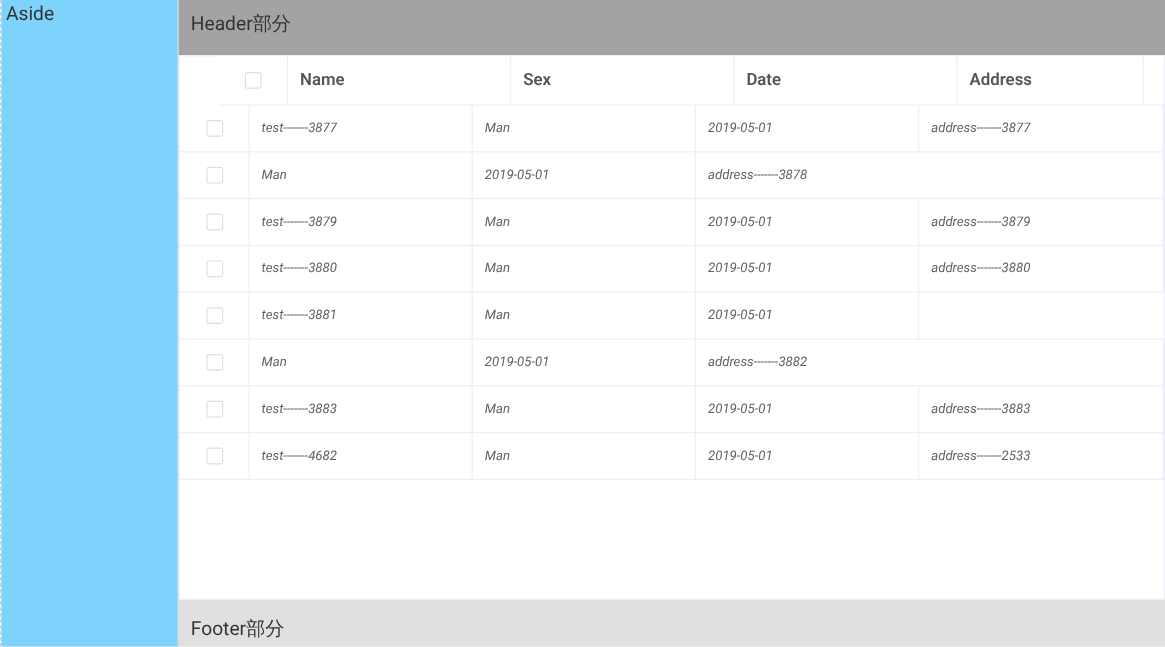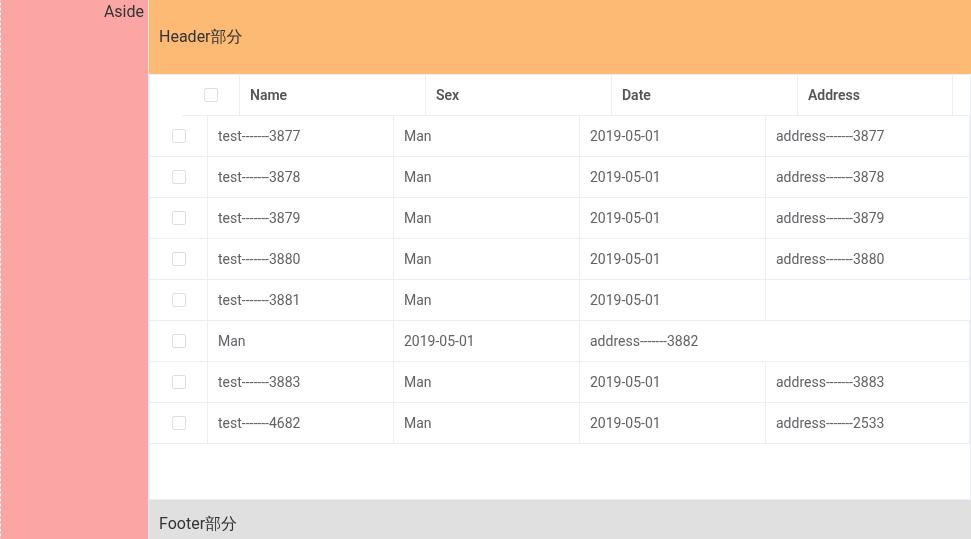--- a/index.html
+++ b/index.html
@@ -10,40 +10,39 @@
     background: #fff;
     width: 971px;
     height: 539px;
     overflow: hidden;
     display: flex;
     border-left: 1px dashed #ccc;
   }
   .aside {
     width: 148px;
     flex-shrink: 0;
-    background: #fca5a5;
+    background: #7dd3fc;
     border-right: 1px solid #e4e4e4;
-    text-align: right;
   }
   .aside-title {
     font-size: 16px;
     color: #333;
     padding: 2px 4px;
   }
   .main {
     flex: 1;
     display: flex;
     flex-direction: column;
     min-width: 0;
   }
   .header {
-    height: 74px;
-    background: #fdba74;
-    display: flex;
-    align-items: center;
+    height: 46px;
+    background: #a3a3a3;
+    display: flex;
+    align-items: flex-start;
     padding: 10px 10px;
   }
   .header-title {
     font-size: 16px;
     color: #333;
   }
   .footer {
     height: 39px;
     background: #e0e0e0;
     display: flex;
@@ -91,21 +90,21 @@
   .col-date  { width: 186px; flex-shrink: 0; }
   .col-addr  { flex: 1; }
   .tbody {
     flex: 1;
     overflow-y: scroll;
   }
   .row {
     display: flex;
     border-bottom: 1px solid #ebeef5;
   }
-  .td { color: #606266; font-size: 14px; }
+  .td { color: #606266; font-size: 11px; font-style: italic; }
   .checkbox {
     width: 14px;
     height: 14px;
     border: 1px solid #dcdfe6;
     border-radius: 2px;
     background: #fff;
     display: inline-block;
   }
   
   .tbody::-webkit-scrollbar { width: 17px; }
@@ -147,21 +146,20 @@
           </div>
           <div class="td col-name">test-------3877</div>
           <div class="td col-sex">Man</div>
           <div class="td col-date">2019-05-01</div>
           <div class="td col-addr">address-------3877</div>
         </div>
         <div class="row">
           <div class="td col-check">
             <span class="checkbox"></span>
           </div>
-          <div class="td col-name">test-------3878</div>
           <div class="td col-sex">Man</div>
           <div class="td col-date">2019-05-01</div>
           <div class="td col-addr">address-------3878</div>
         </div>
         <div class="row">
           <div class="td col-check">
             <span class="checkbox"></span>
           </div>
           <div class="td col-name">test-------3879</div>
           <div class="td col-sex">Man</div>

